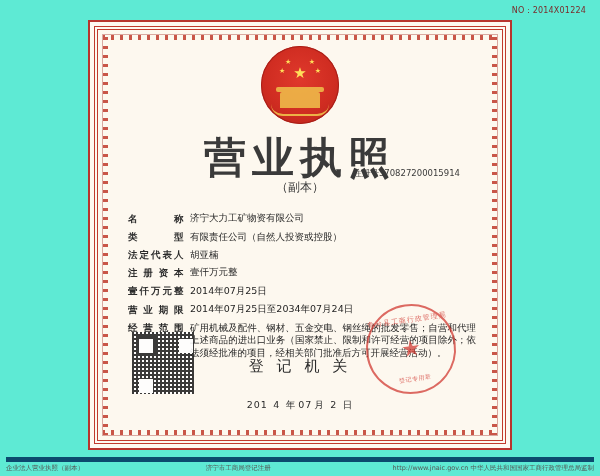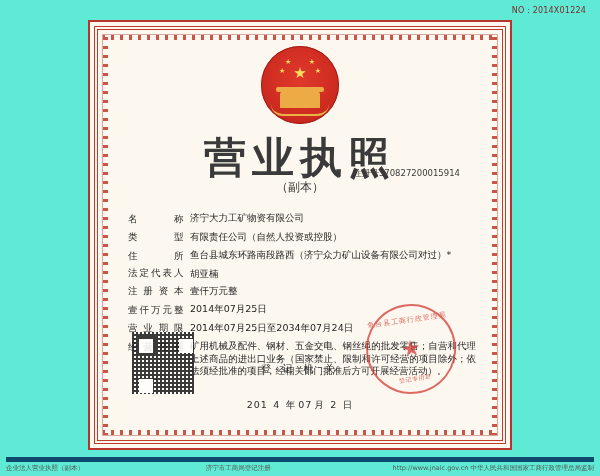--- a/index.html
+++ b/index.html
@@ -204,20 +204,21 @@
   }
   .row .label {
     width: 56px;
     flex: 0 0 56px;
     text-align: justify;
     text-align-last: justify;
     font-size: 9.5px;
     letter-spacing: 0.5px;
     color: #2b2b2b;
     padding-top: 0.5px;
+    font-weight: bold;
   }
   .row .value {
     flex: 1;
     font-size: 9.5px;
     line-height: 12px;
     color: #1f1f1f;
     padding-left: 6px;
   }
   .row.scope .value {
     line-height: 12.5px;
@@ -251,21 +252,21 @@
     box-shadow: 40px 0 0 -3px #fff, 0 40px 0 -3px #fff;
   }
 
   
   .authority {
     position: absolute;
     left: 0;
     right: 0;
     bottom: 54px;
     text-align: center;
-    font-size: 10px;
+    font-size: 15px;
     letter-spacing: 4px;
     color: #2b2b2b;
   }
   
   .seal {
     position: absolute;
     right: 36px;
     bottom: 36px;
     width: 86px;
     height: 86px;
@@ -361,24 +362,20 @@
 
       <div class="fields">
         <div class="row">
           <div class="label">名称</div>
           <div class="value">济宁大力工矿物资有限公司</div>
         </div>
         <div class="row">
           <div class="label">类型</div>
           <div class="value">有限责任公司（自然人投资或控股）</div>
         </div>
-        <div class="row">
-          <div class="label">住所</div>
-          <div class="value">鱼台县城东环路南段路西（济宁众力矿山设备有限公司对过）*</div>
-        </div>
         <div class="row rep">
           <div class="label">法定代表人</div>
           <div class="value">胡亚楠</div>
         </div>
         <div class="row">
           <div class="label">注册资本</div>
           <div class="value">壹仟万元整</div>
         </div>
         <div class="row">
           <div class="label">壹仟万元整</div>

